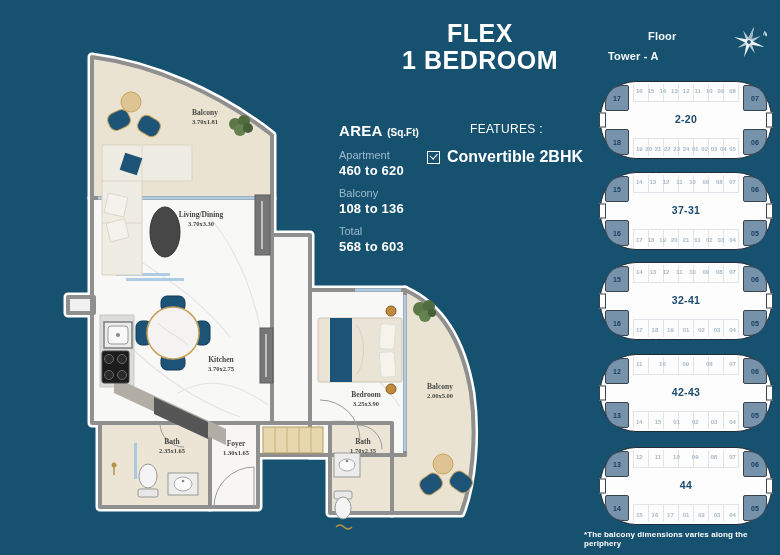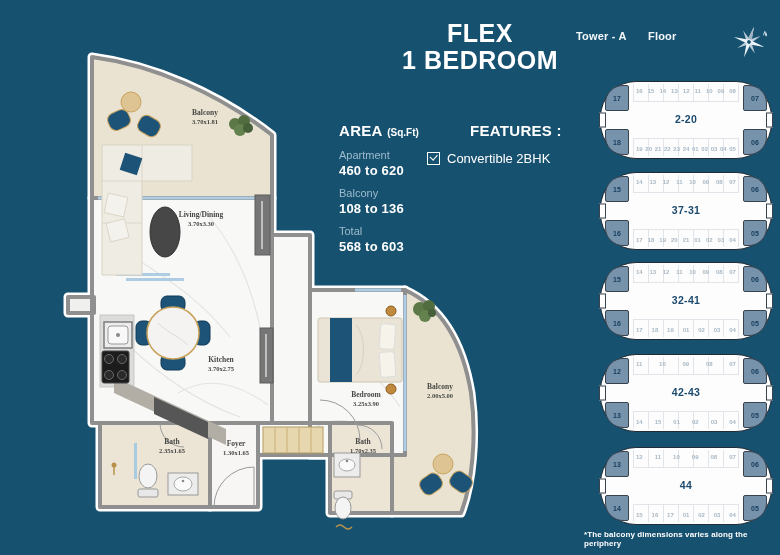--- a/index.html
+++ b/index.html
@@ -14,29 +14,29 @@
   .title .t1,.title .t2{font-size:25px;font-weight:800;letter-spacing:.5px;line-height:27px;}
   
   .area{position:absolute;left:339px;top:122px;width:85px;color:#fff;}
   .area .hdr{margin-bottom:4px;white-space:nowrap;}
   .area .hdr .h1{font-size:15px;font-weight:800;letter-spacing:.3px;}
   .area .hdr .h2{font-size:10px;font-weight:700;}
   .area .lbl{font-size:11px;color:#9dbbcd;margin-top:9px;}
   .area .val{font-size:13px;font-weight:800;margin-top:2px;letter-spacing:.2px;}
   
   .features{position:absolute;left:427px;top:122px;color:#fff;}
-  .features .hdr{font-size:15px;font-weight:700;letter-spacing:.3px;padding-left:43px;}
+  .features .hdr{font-size:12px;font-weight:400;letter-spacing:.3px;padding-left:43px;}
   .features .item{display:flex;align-items:center;gap:7px;margin-top:12px;}
   .cbx{position:relative;width:11px;height:11px;border:1.6px solid #fff;flex:0 0 auto;}
   .cbx::after{content:"";position:absolute;left:2px;top:1px;width:6px;height:3.5px;
     border-left:1.6px solid #fff;border-bottom:1.6px solid #fff;transform:rotate(-48deg);}
-  .features .item .txt{font-size:13px;font-weight:400;}
+  .features .item .txt{font-size:16px;font-weight:700;}
   
   .kp-head{position:absolute;top:30px;color:#f2f7fa;font-size:11px;font-weight:800;letter-spacing:.2px;}
-  .kp-head.tower{left:576px;}
+  .kp-head.tower{left:608px;margin-top:20px;}
   .kp-head.floor{left:648px;}
   .compass{position:absolute;left:731px;top:24px;width:36px;height:36px;}
   .keyplan{position:absolute;left:600px;width:172px;height:78px;background:#fdfdfd;
     border:1.6px solid #232b34;border-radius:36px;box-sizing:border-box;}
   .kp-band{position:absolute;left:32px;right:32px;height:17px;opacity:.5;
     background:repeating-linear-gradient(90deg,#c6cfd7 0 1px,transparent 1px 15px);}
   .kp-band-top{top:2px;border-bottom:1px solid #c6cfd7;}
   .kp-band-bottom{bottom:2px;border-top:1px solid #c6cfd7;}
   .kp-row{position:absolute;left:35px;right:35px;display:flex;justify-content:space-between;
     font-size:6px;font-weight:700;color:#a9b8c4;}

